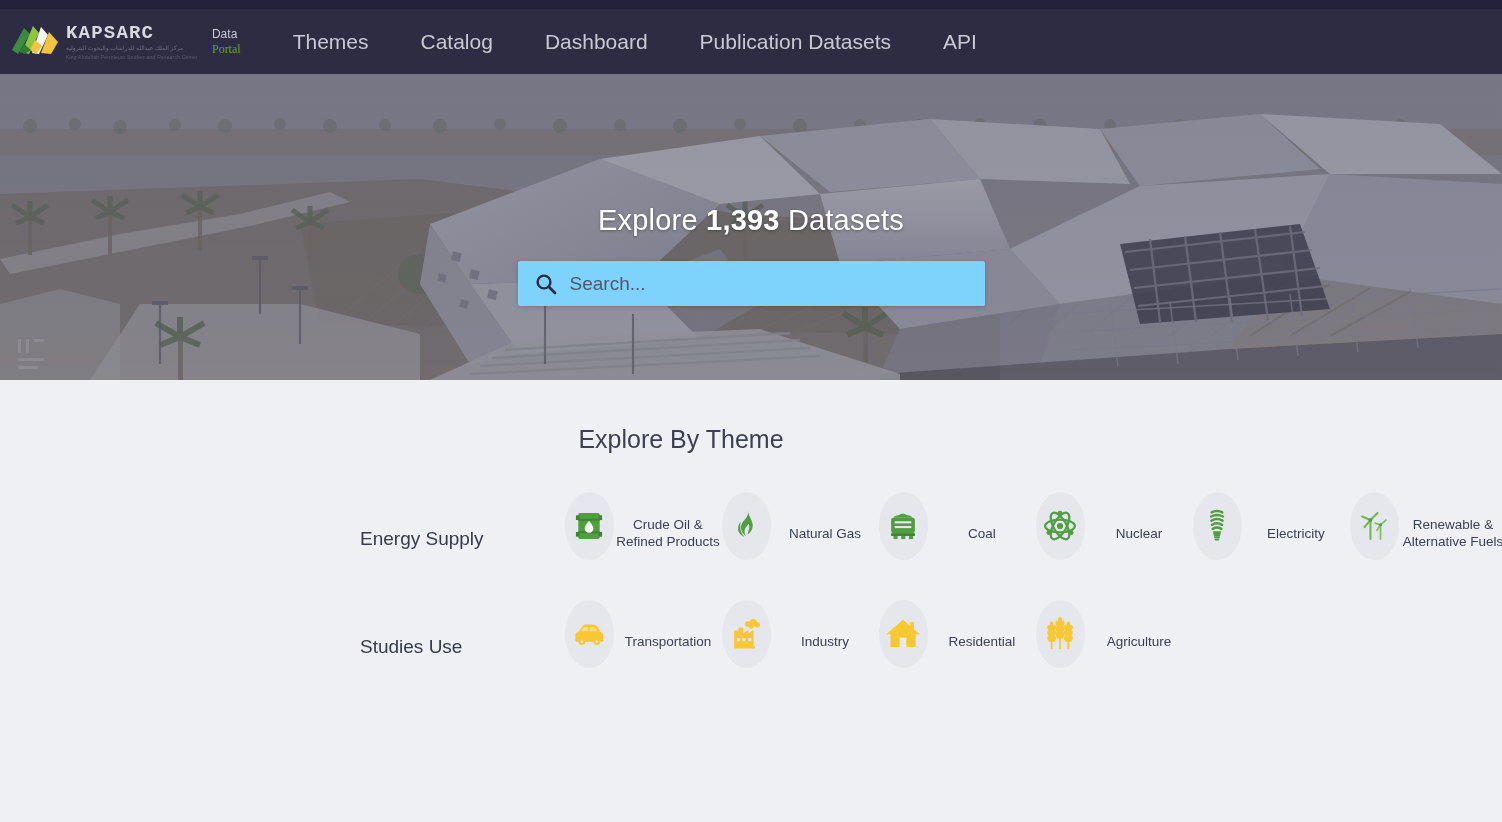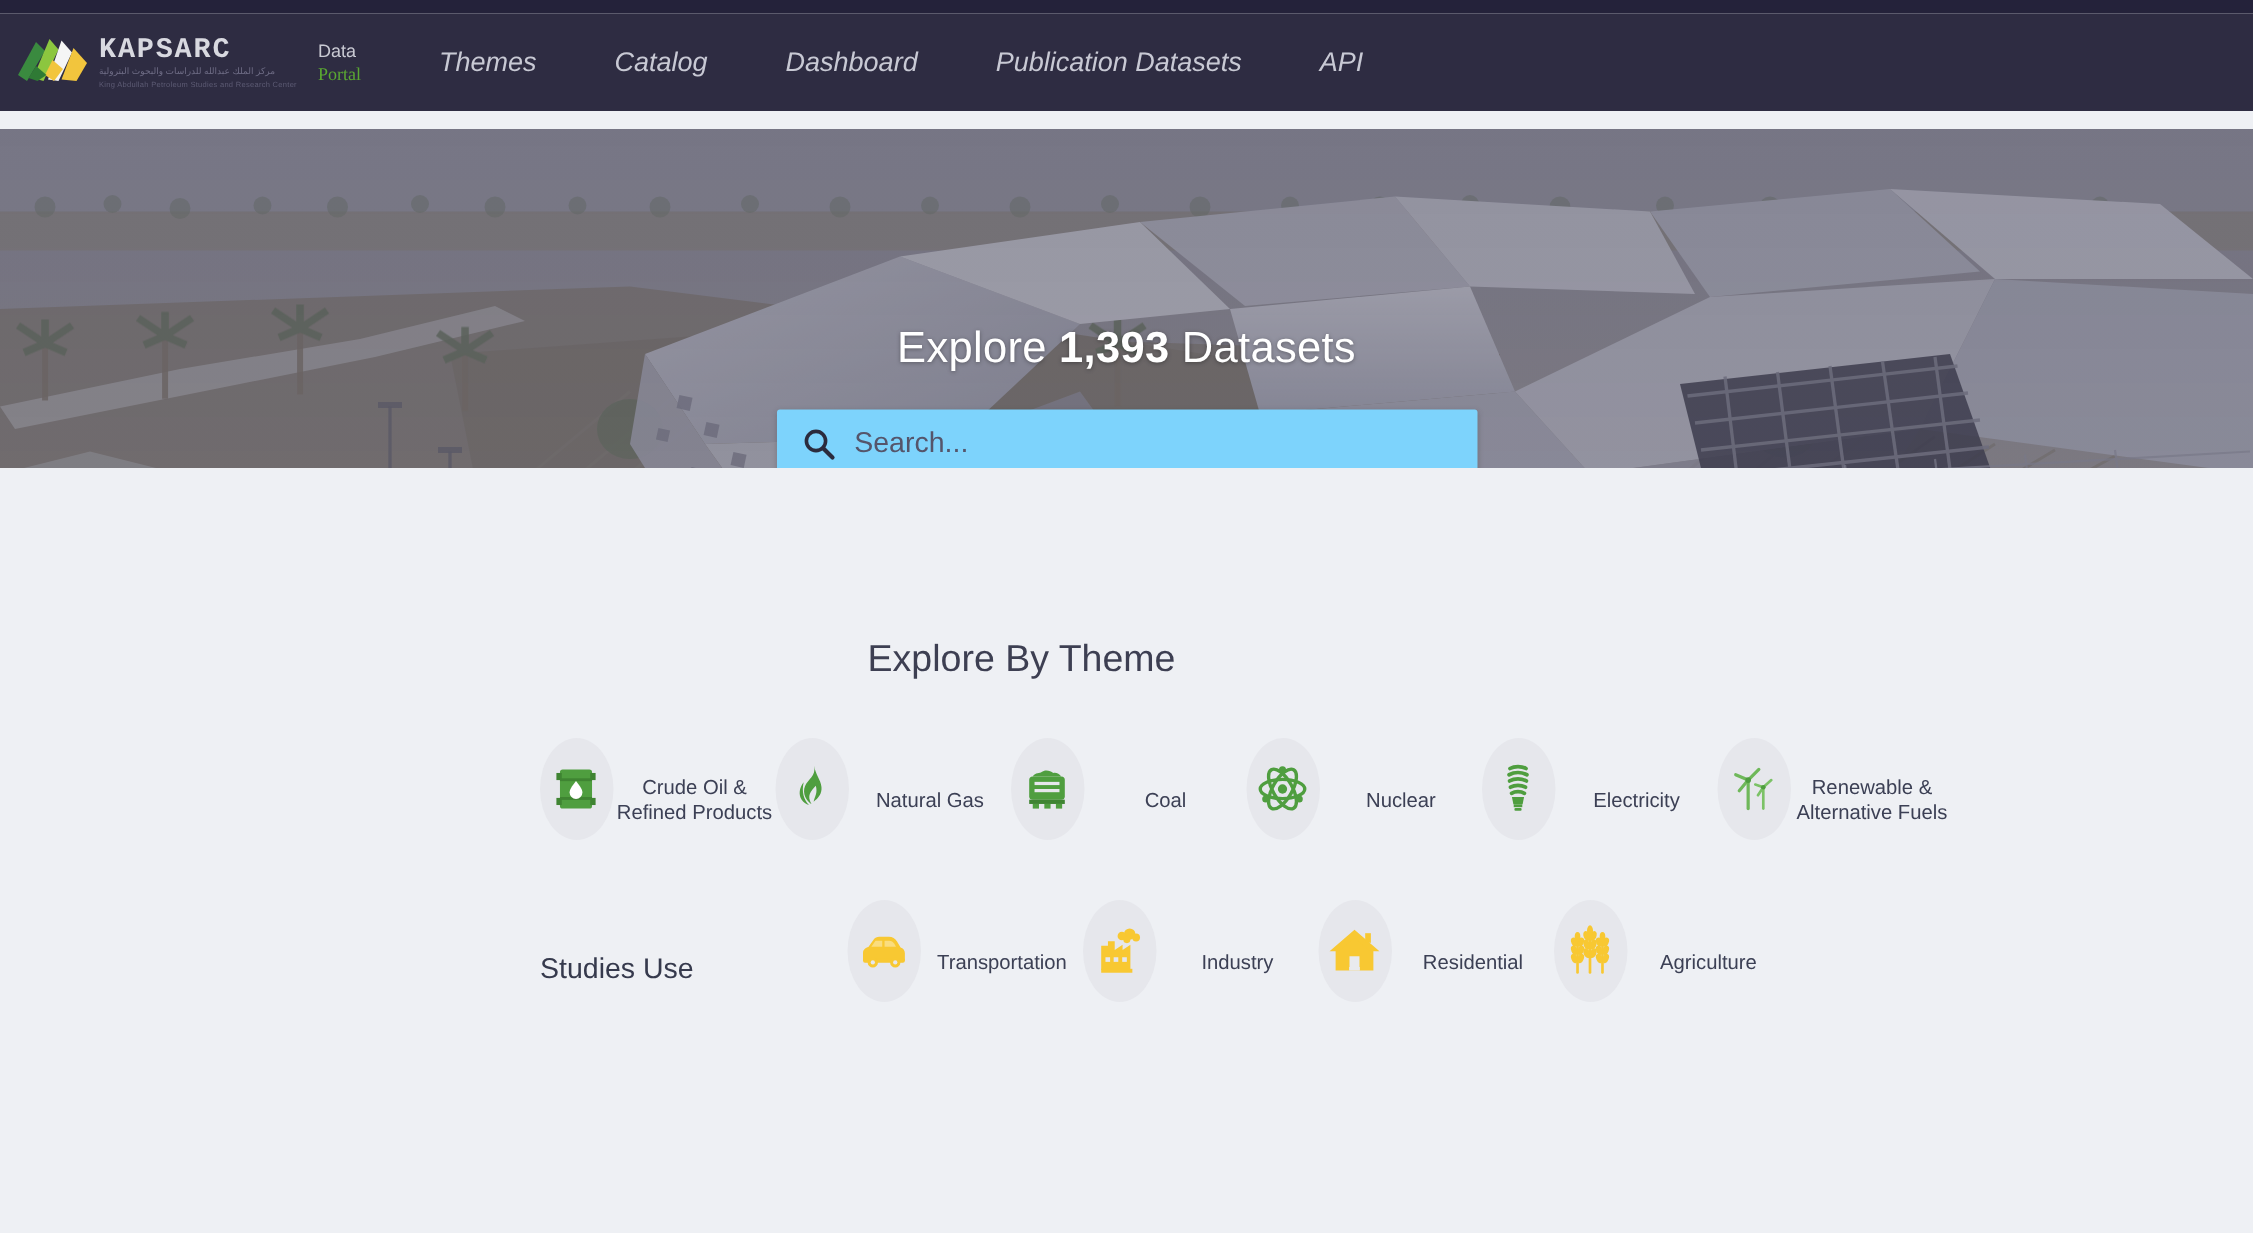--- a/index.html
+++ b/index.html
@@ -38,30 +38,29 @@
   }
   .logo-arabic2 { color:#5d5b74; font-size:5px; line-height:6px; }
   .portal-block {
     display:flex; flex-direction:column; margin-left:14px; line-height:15px;
   }
   .portal-data { color:#c9cad3; font-size:12px; }
   .portal-portal { color:#5aa832; font-size:12px;font-family:Liberation Serif, serif; }
 
   .nav { display:flex; align-items:center; margin-left:52px; }
   .nav-item {
-    color:#c8c9d4; font-size:18px; padding:0 0; margin-right:52px;
-    cursor:pointer; white-space:nowrap;font-style:italic;
+    color:#c8c9d4; font-size:21px; padding:0 0; margin-right:52px;
+    cursor:pointer; white-space:nowrap;
   }
 
   
   .hero {
-    position:absolute; top:74px; left:0; width:1502px; height:226px;
+    position:absolute; top:74px; left:0; width:1502px; height:306px;
     overflow:hidden;
     background:#8d8f9e;
-    margin-top:12px;
   }
   .hero-photo { position:absolute; inset:0; }
   .hero-overlay {
     position:absolute; inset:0;
     background:linear-gradient(180deg, rgba(58,56,80,.42), rgba(58,56,80,.38));
   }
   .hero-content {
     position:absolute; top:0; left:0; width:1502px; height:306px;
     display:flex; flex-direction:column; align-items:center;
     justify-content:flex-start; padding-top:130px;
@@ -377,20 +376,21 @@
       <input class="search-input" type="text" placeholder="Search..." style="">
     </div>
   </div>
 </div>
 
 <div class="main">
 
   <div class="section-title">Explore By Theme</div>
 
   <div class="theme-row">
+    <div class="row-label">Energy Supply</div>
     <div class="tiles">
 
       <div class="tile">
         <div class="tile-circle">
           <svg viewBox="0 0 32 32">
             <rect x="7" y="5" width="18" height="22" rx="1.5" fill="#4f9e3f"></rect>
             <rect x="5" y="7" width="3" height="4" fill="#3f8432"></rect>
             <rect x="24" y="7" width="3" height="4" fill="#3f8432"></rect>
             <rect x="5" y="21" width="3" height="4" fill="#3f8432"></rect>
             <rect x="24" y="21" width="3" height="4" fill="#3f8432"></rect>

